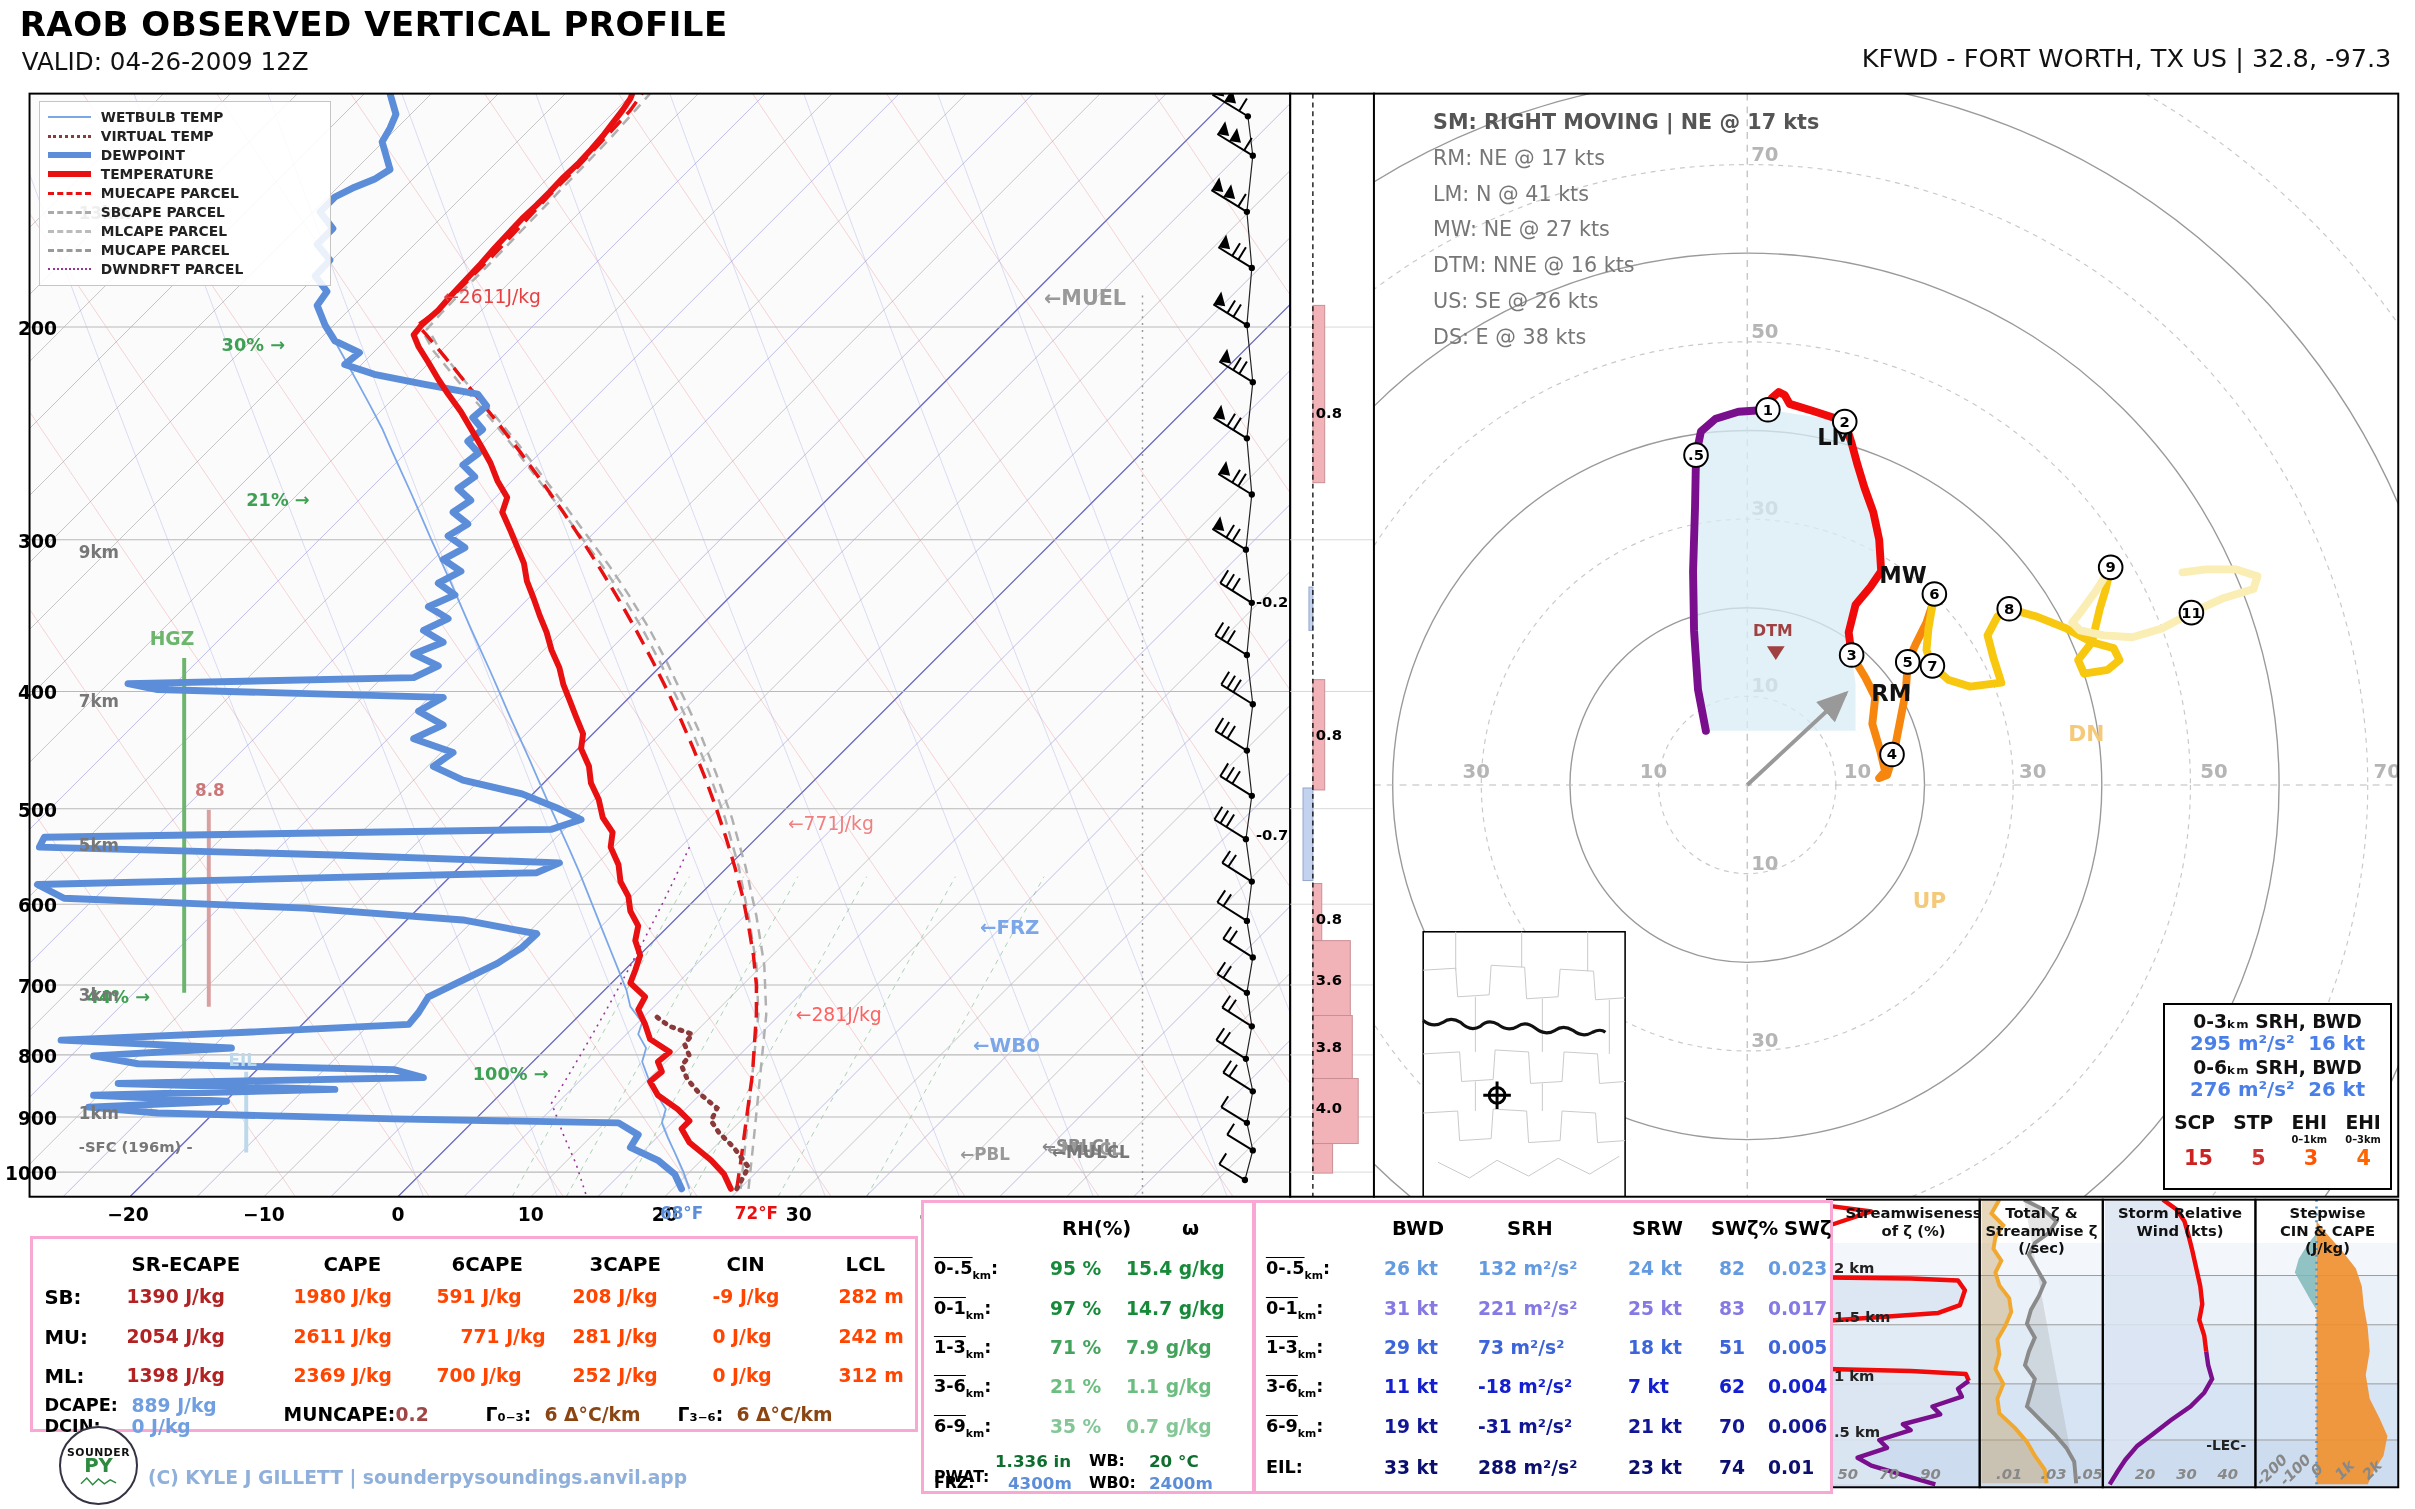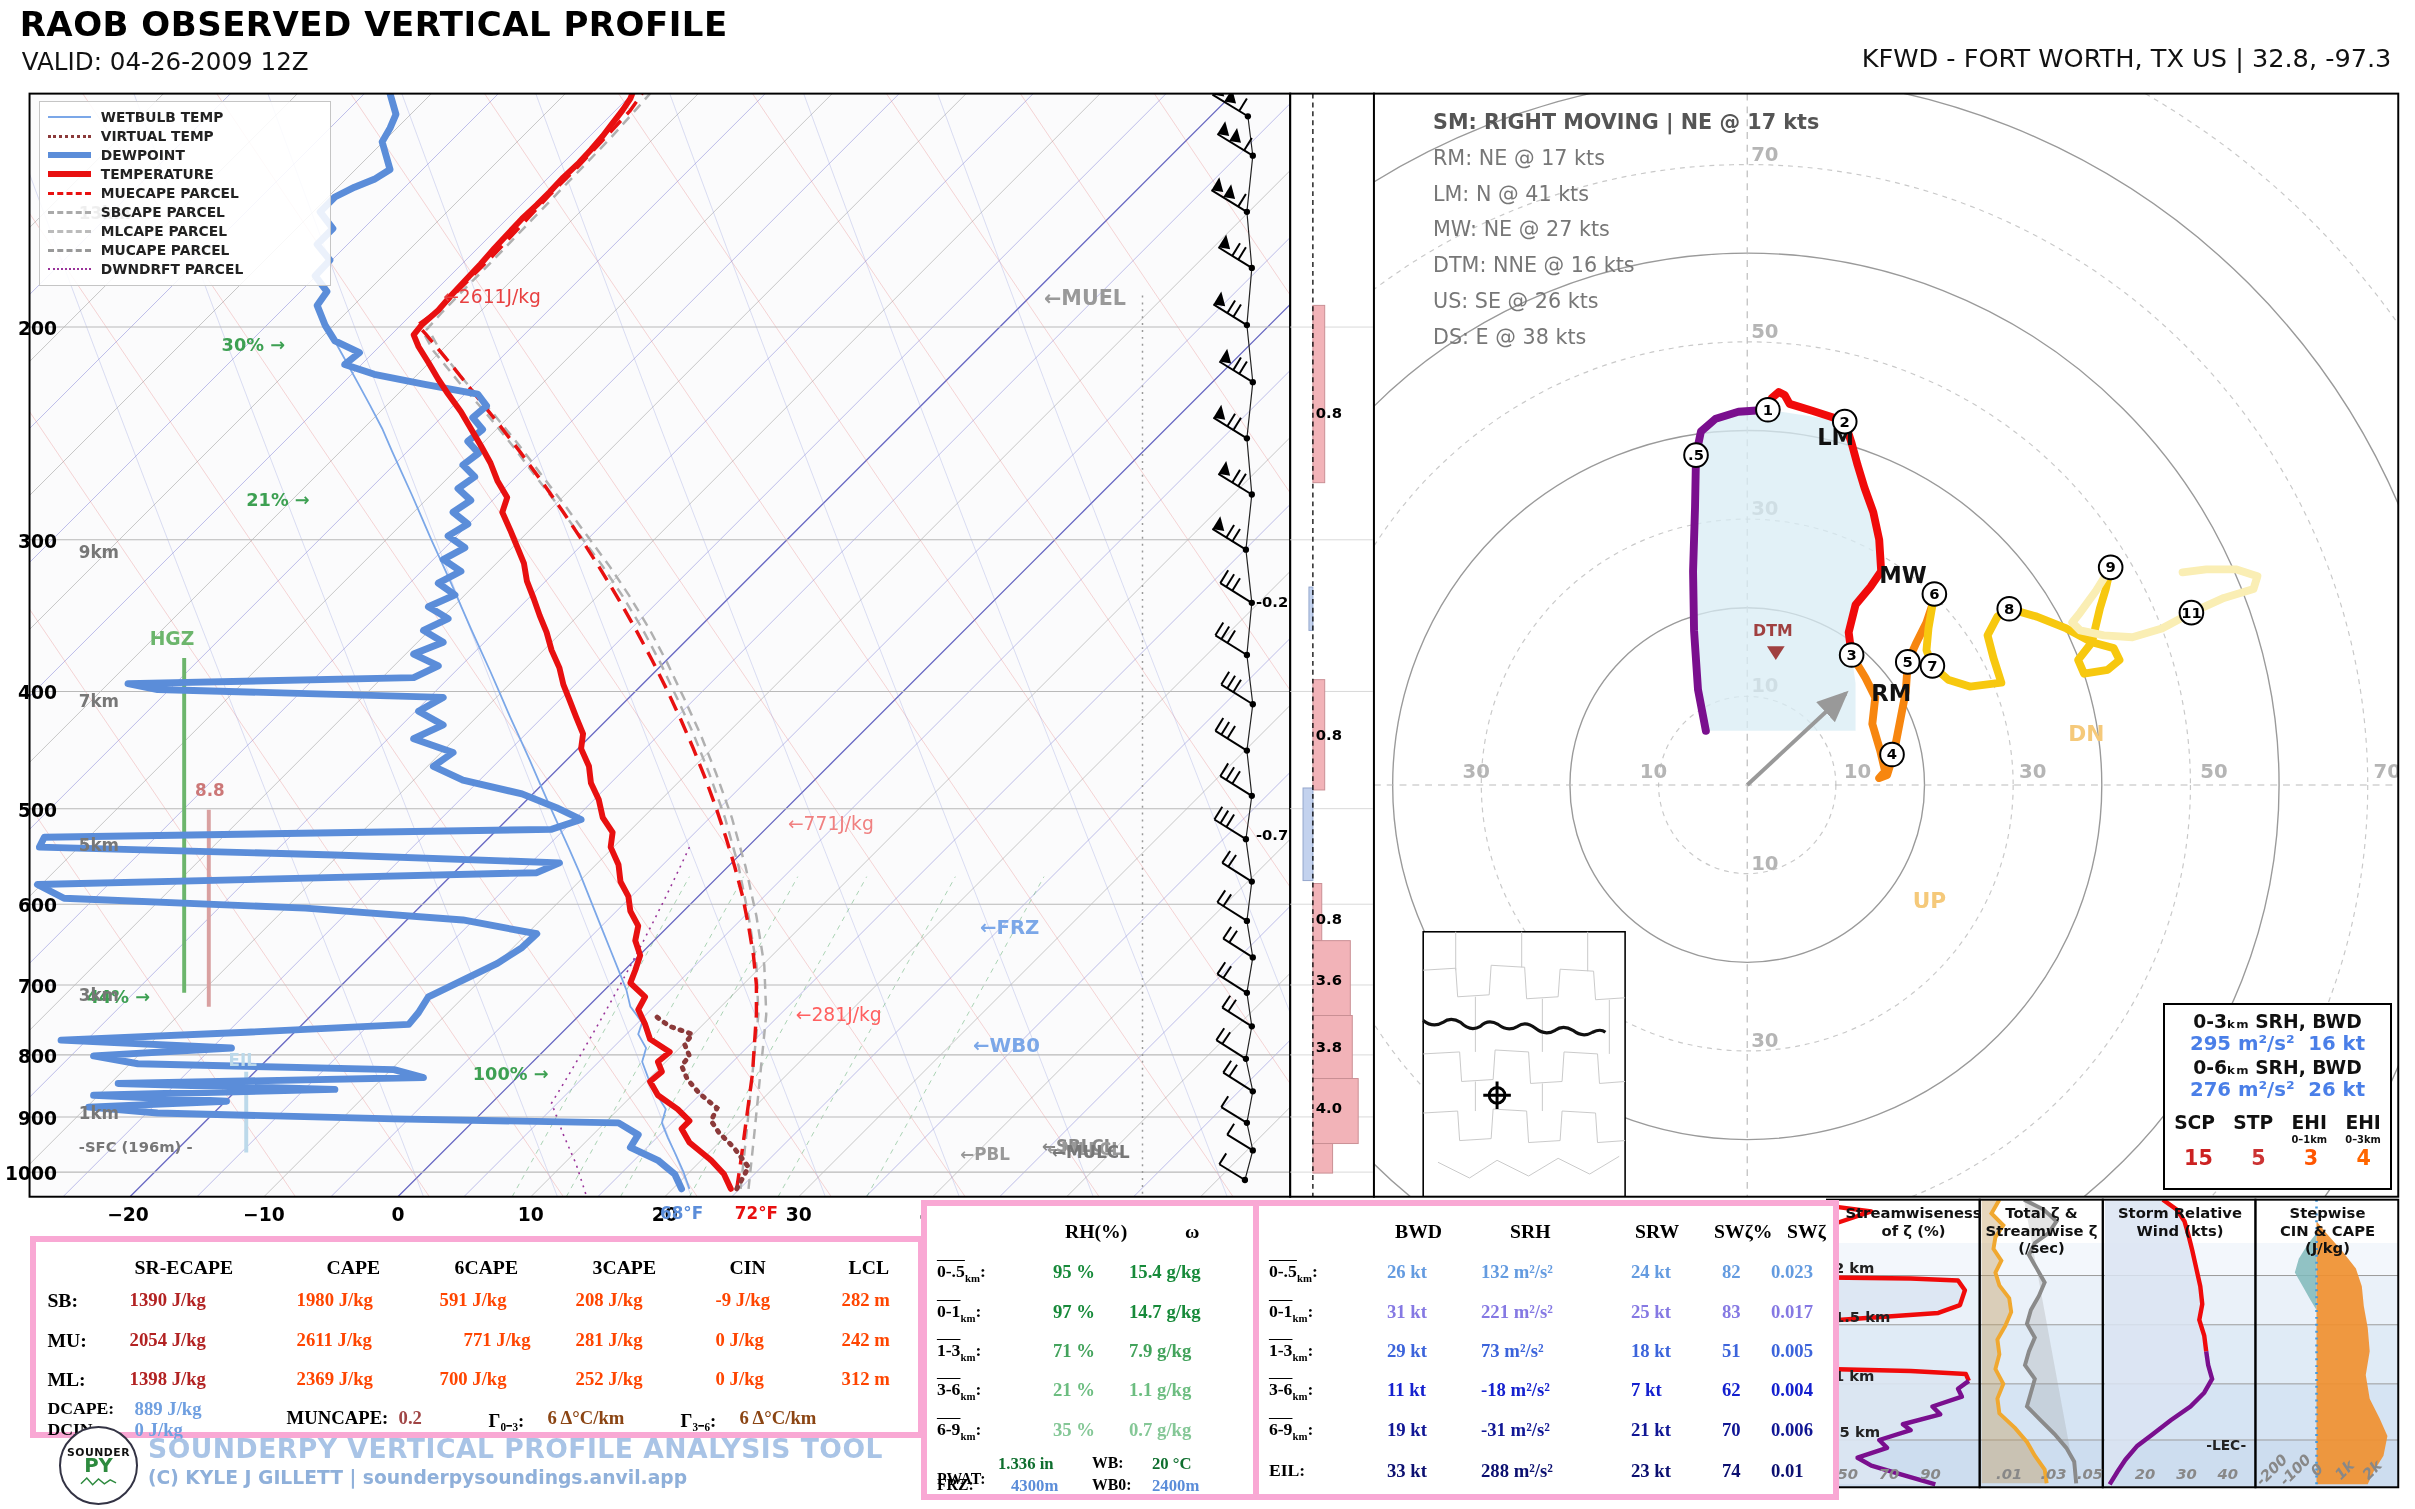--- a/index.html
+++ b/index.html
@@ -23,21 +23,21 @@
   
   #srhbox{left:2163px;top:1003px;width:225px;height:183px;background:#fff;border:2px solid #000;z-index:4;
           text-align:center;}
   .srh-l{font-size:18.7px;font-weight:bold;color:#111;margin-top:5.9px;}
   .srh-v{font-size:19.7px;font-weight:bold;color:#4a7fe8;}
   .srh-cols{display:flex;justify-content:space-around;margin-top:15px;}
   .srh-c{font-size:18.7px;font-weight:bold;color:#111;line-height:13.8px;}
   .srh-cs{font-size:9.9px;font-weight:bold;color:#111;}
   .srh-val{font-size:20.7px;font-weight:bold;}
   
-  .box{position:absolute;background:#fff;border:6px solid #f9a8d4;font-family:Liberation Serif, serif;}
+  .box{position:absolute;background:#fff;border:3px solid #f9a8d4;}
   .cell{position:absolute;white-space:nowrap;}
   .hdr{font-size:19.7px;font-weight:bold;color:#000;}
   .rowlab{font-size:19.7px;font-weight:bold;color:#000;}
   .ovl{text-decoration:overline;}
   sub{font-size:10.8px;}
   .v-srecape{color:#b22222;font-size:18.7px;font-weight:bold;}
   .v-cape{color:#ff4500;font-size:18.7px;font-weight:bold;}
   .v-dcape{color:#6f9fe0;font-size:18.7px;font-weight:bold;}
   .v-mun{color:#a04545;font-size:18.7px;font-weight:bold;}
   .v-gam{color:#8b4513;font-size:18.7px;font-weight:bold;}
@@ -783,17 +783,16 @@
     <span>Stepwise</span><br><span>CIN &amp; CAPE</span><br><span>(J/kg)</span>
   </div>
 
   <div class="abs" id="logo">
     <div class="lt">SOUNDER</div>
     <div class="lb"><span>P</span><span style="color:#2d8a3e;">Y</span></div>
     <svg width="39" height="13.8" viewBox="0 0 40 14" style="position:relative;left:0;top:0;">
         <polyline points="2,10 8,4 14,11 20,5 26,10 32,6 38,9" fill="none" stroke="#2d8a3e" stroke-width="1.5"></polyline>
       </svg>
   </div>
-  <div class="abs" id="brand">SOUNDERPY VERTICAL PROFILE ANALYSIS TOOL</div>
   <div class="abs" id="credit">(C) KYLE J GILLETT | sounderpysoundings.anvil.app</div>
 
 </div>
 
 
 </body></html>

